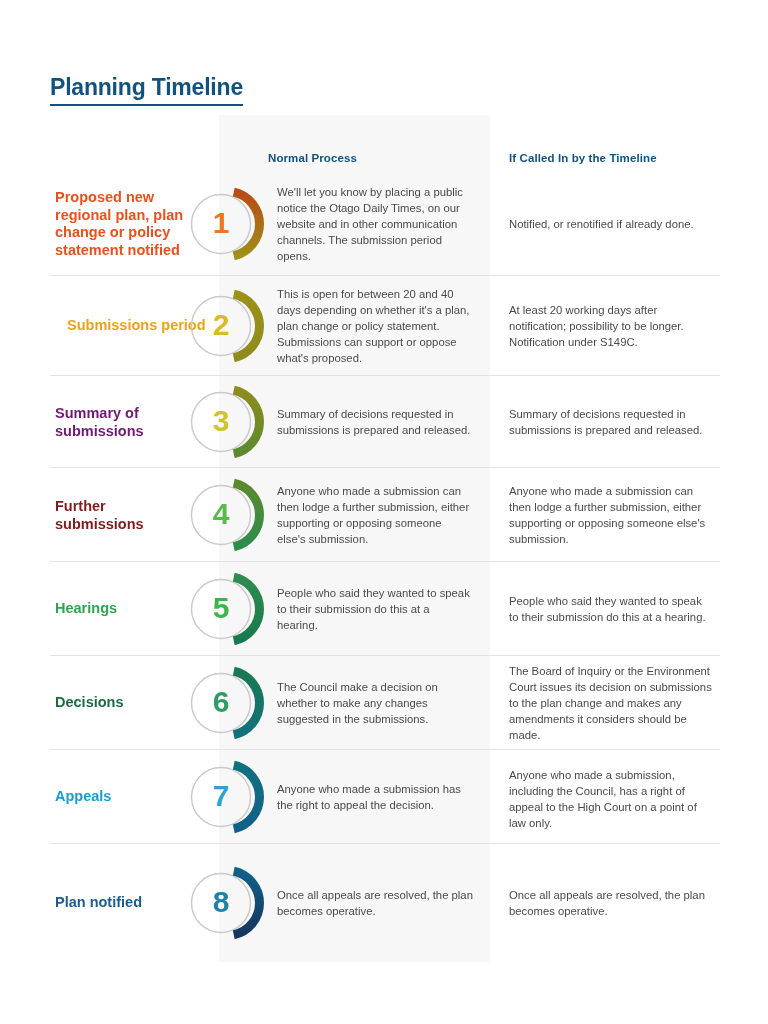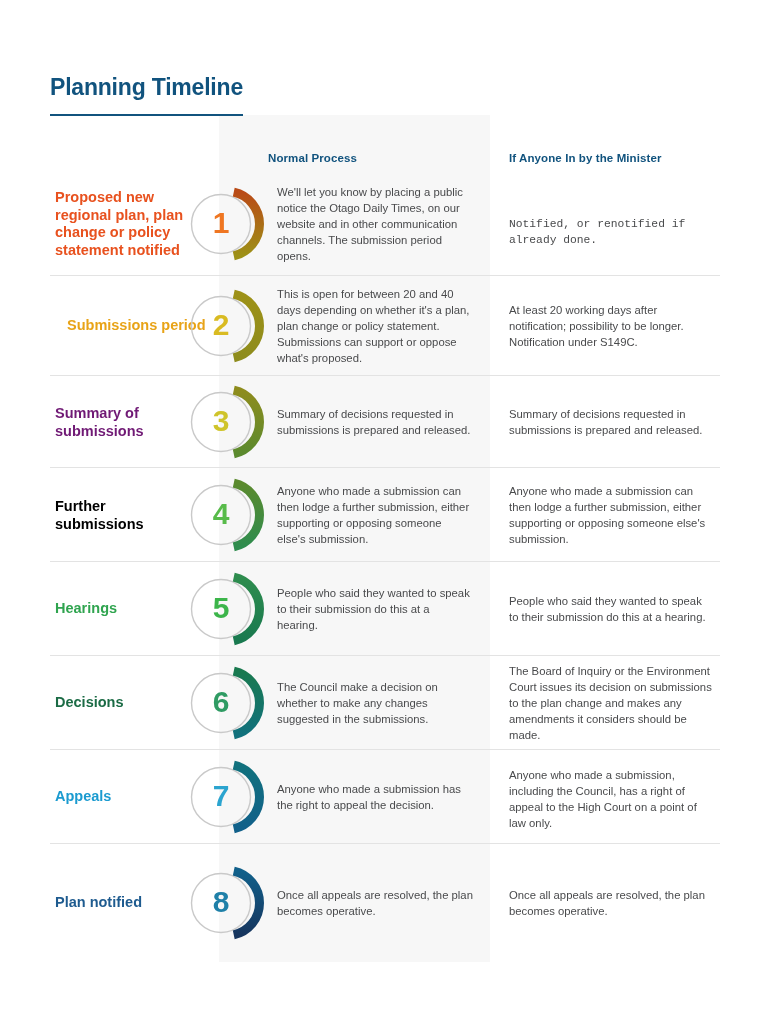--- a/index.html
+++ b/index.html
@@ -18,21 +18,21 @@
   
   #page-title {
     position: absolute;
     left: 50px;
     top: 59px;
     font-size: 23px;
     font-weight: bold;
     color: #11537e;
     letter-spacing: -0.2px;
     border-bottom: 2.5px solid #11537e;
-    padding-bottom: 13px;
+    padding-bottom: 3px;
     line-height: 1.15;
   }
 
   
   #grey-band {
     position: absolute;
     left: 219px;
     top: 115px;
     width: 271px;
     height: 847px;
@@ -124,41 +124,41 @@
 </style>
 </head>
 <body>
 
 <div id="grey-band"></div>
 
 <h1 id="page-title">Planning Timeline</h1>
 
 <div class="col-headers">
   <div class="col-head normal">Normal Process</div>
-  <div class="col-head calledin">If Anyone In by the Minister</div>
+  <div class="col-head calledin">If Called In by the Timeline</div>
 </div>
 
 <div id="timeline">
     <div class="row" style="top: 172px; height: 104px;">
       <div class="row-label" style="color: rgb(232, 81, 30); top: 17px;">Proposed new regional plan, plan change or policy statement notified</div>
       <div class="badge" style="top: 14px;">
         <svg width="76" height="76" viewBox="0 0 76 76">
           <defs>
             <linearGradient id="arcgrad0" x1="0" y1="0" x2="0" y2="1">
               <stop offset="0%" stop-color="#b94a16"></stop>
               <stop offset="100%" stop-color="#9d9117"></stop>
             </linearGradient>
           </defs>
           <circle cx="33" cy="38" r="29.5" fill="none" stroke="#c9c9c9" stroke-width="1.4"></circle>
           <path d="M 45.757129951577184 6.210202976151319 A 32.5 32.5 0 0 1 45.757129951577184 69.78979702384868" fill="none" stroke="url(#arcgrad0)" stroke-width="9" stroke-linecap="butt"></path>
         </svg>
         <div class="num" style="color: rgb(239, 118, 34);">1</div>
       </div>
       <div class="cell c1" style="top: 12px;">We'll let you know by placing a public notice the Otago Daily Times, on our website and in other communication channels. The submission period opens.</div>
-      <div class="cell c2" style="top: 44px; font-family: Liberation Mono, monospace;">Notified, or renotified if already done.</div>
+      <div class="cell c2" style="top: 44px;">Notified, or renotified if already done.</div>
     </div>
     <div class="row" style="top: 276px; height: 100px;">
       <div class="row-label" style="color: rgb(232, 163, 23); top: 41px; margin-left: 12px;">Submissions period</div>
       <div class="badge" style="top: 12px;">
         <svg width="76" height="76" viewBox="0 0 76 76">
           <defs>
             <linearGradient id="arcgrad1" x1="0" y1="0" x2="0" y2="1">
               <stop offset="0%" stop-color="#9d9117"></stop>
               <stop offset="100%" stop-color="#8e8c1d"></stop>
             </linearGradient>
@@ -185,21 +185,21 @@
           <circle cx="33" cy="38" r="29.5" fill="none" stroke="#c9c9c9" stroke-width="1.4"></circle>
           <path d="M 45.757129951577184 6.210202976151319 A 32.5 32.5 0 0 1 45.757129951577184 69.78979702384868" fill="none" stroke="url(#arcgrad2)" stroke-width="9" stroke-linecap="butt"></path>
         </svg>
         <div class="num" style="color: rgb(207, 196, 42);">3</div>
       </div>
       <div class="cell c1" style="top: 30px;">Summary of decisions requested in submissions is prepared and released.</div>
       <div class="cell c2" style="top: 30px;">Summary of decisions requested in submissions is prepared and released.</div>
     </div>
     <div class="divider" style="top: 375px;"></div>
     <div class="row" style="top: 468px; height: 94px;">
-      <div class="row-label" style="color: #000000; top: 30px;">Further submissions</div>
+      <div class="row-label" style="color: #7f1d1d; top: 30px;">Further submissions</div>
       <div class="badge" style="top: 9px;">
         <svg width="76" height="76" viewBox="0 0 76 76">
           <defs>
             <linearGradient id="arcgrad3" x1="0" y1="0" x2="0" y2="1">
               <stop offset="0%" stop-color="#5b8a2e"></stop>
               <stop offset="100%" stop-color="#2e8c4e"></stop>
             </linearGradient>
           </defs>
           <circle cx="33" cy="38" r="29.5" fill="none" stroke="#c9c9c9" stroke-width="1.4"></circle>
           <path d="M 45.757129951577184 6.210202976151319 A 32.5 32.5 0 0 1 45.757129951577184 69.78979702384868" fill="none" stroke="url(#arcgrad3)" stroke-width="9" stroke-linecap="butt"></path>

